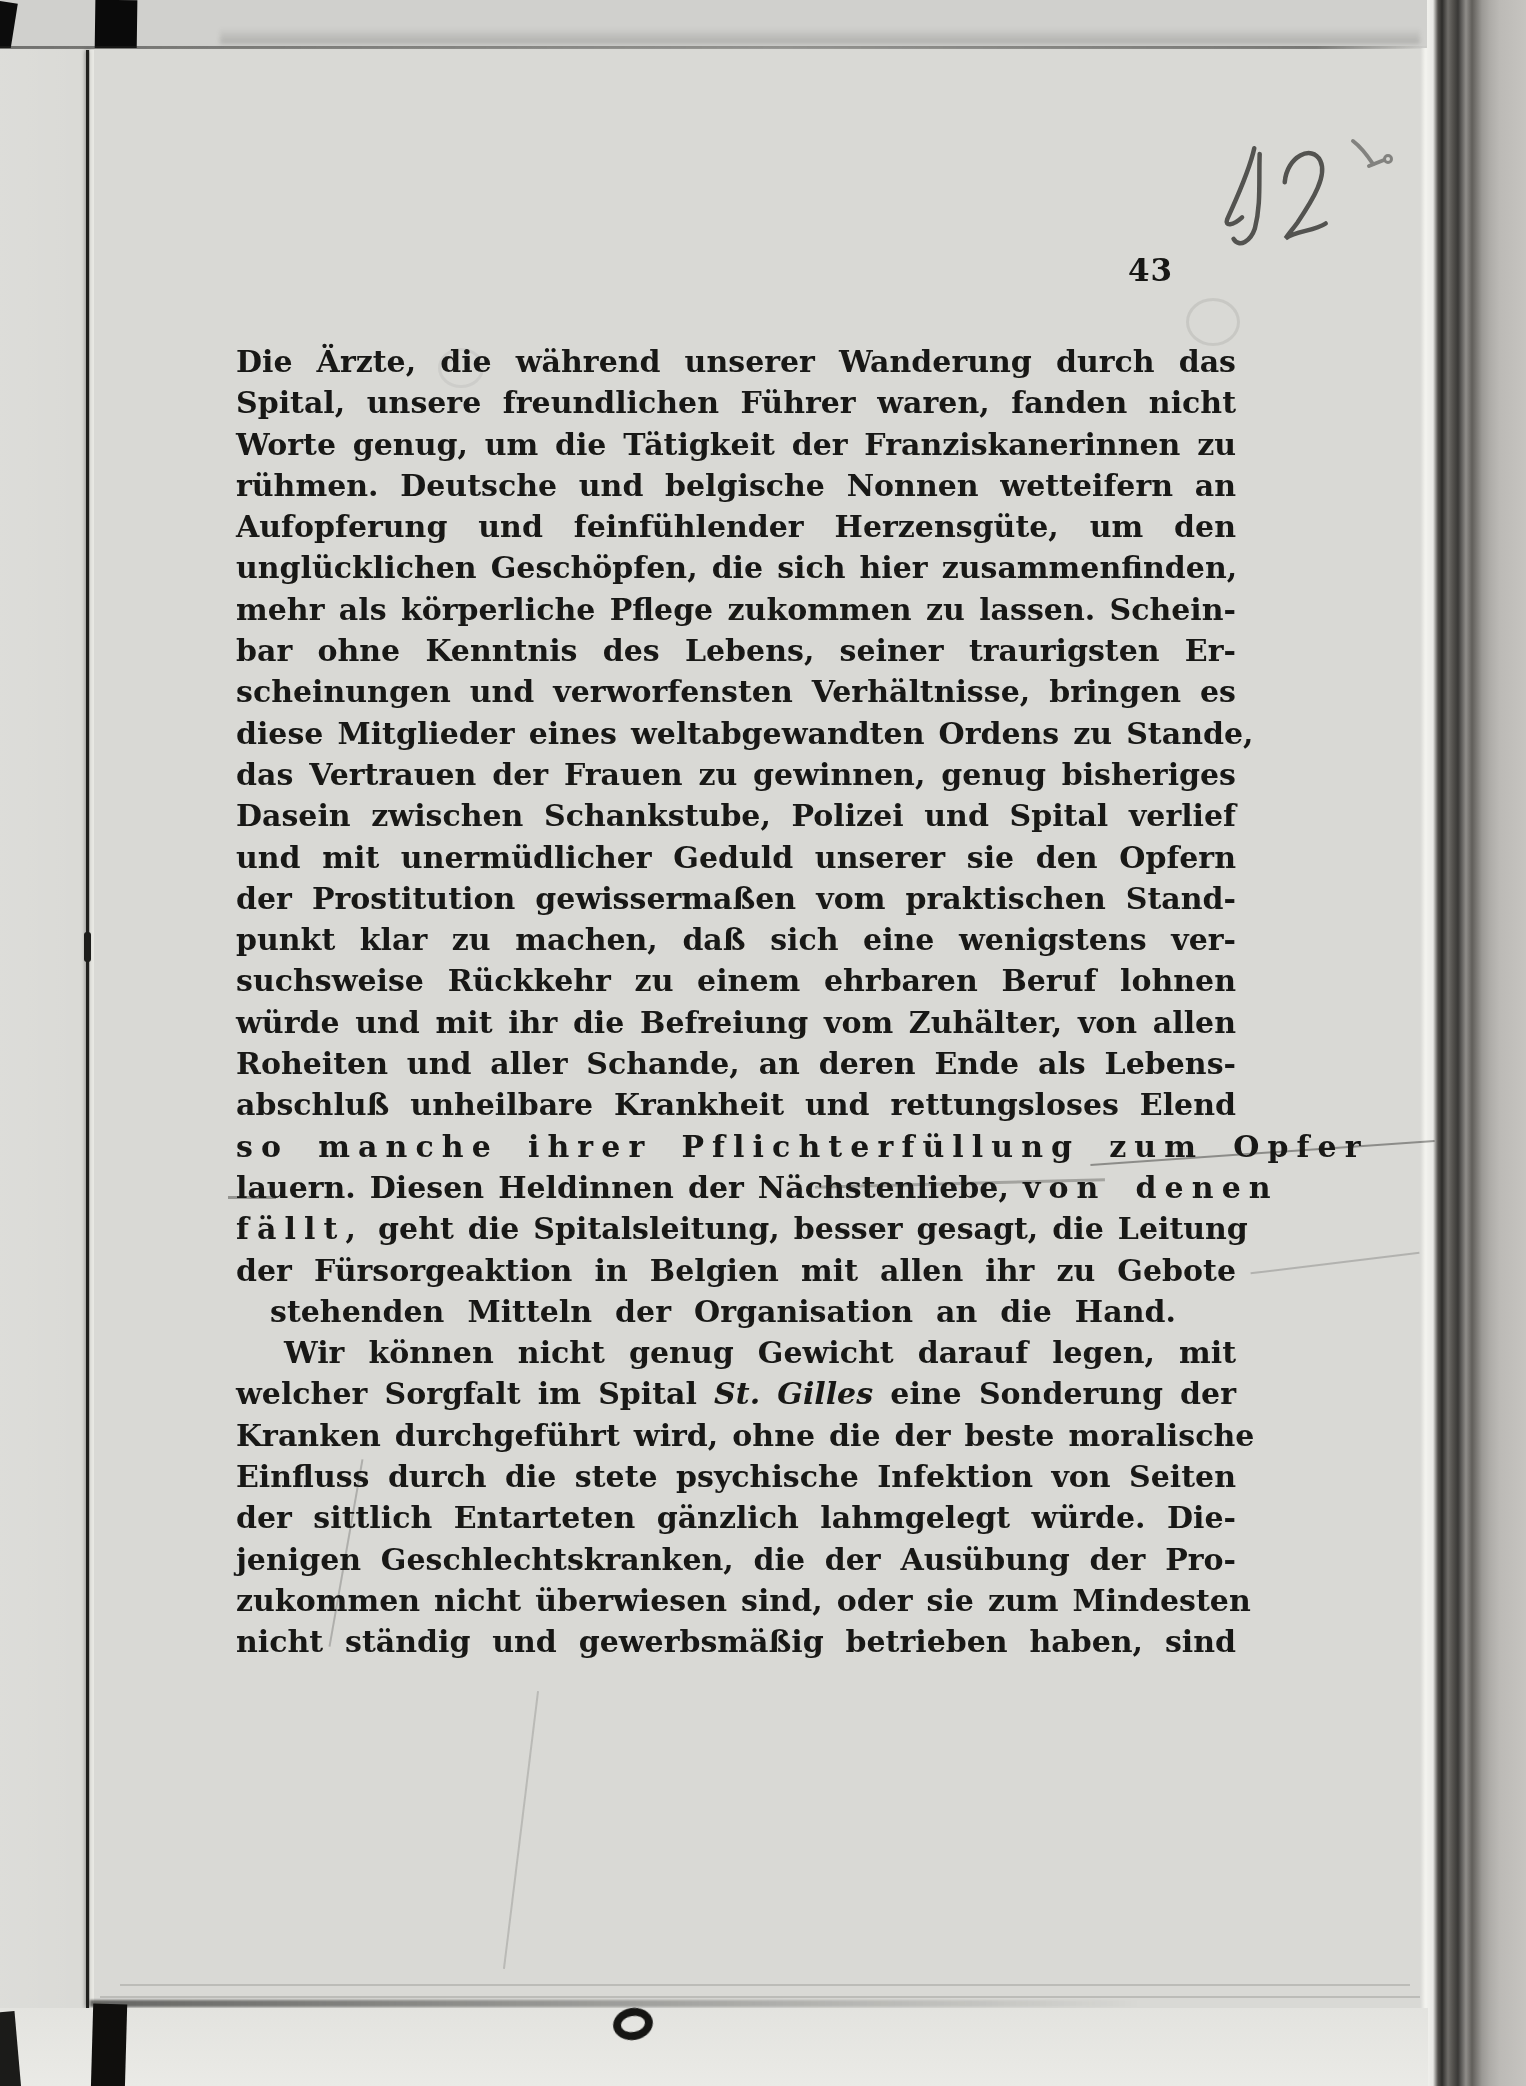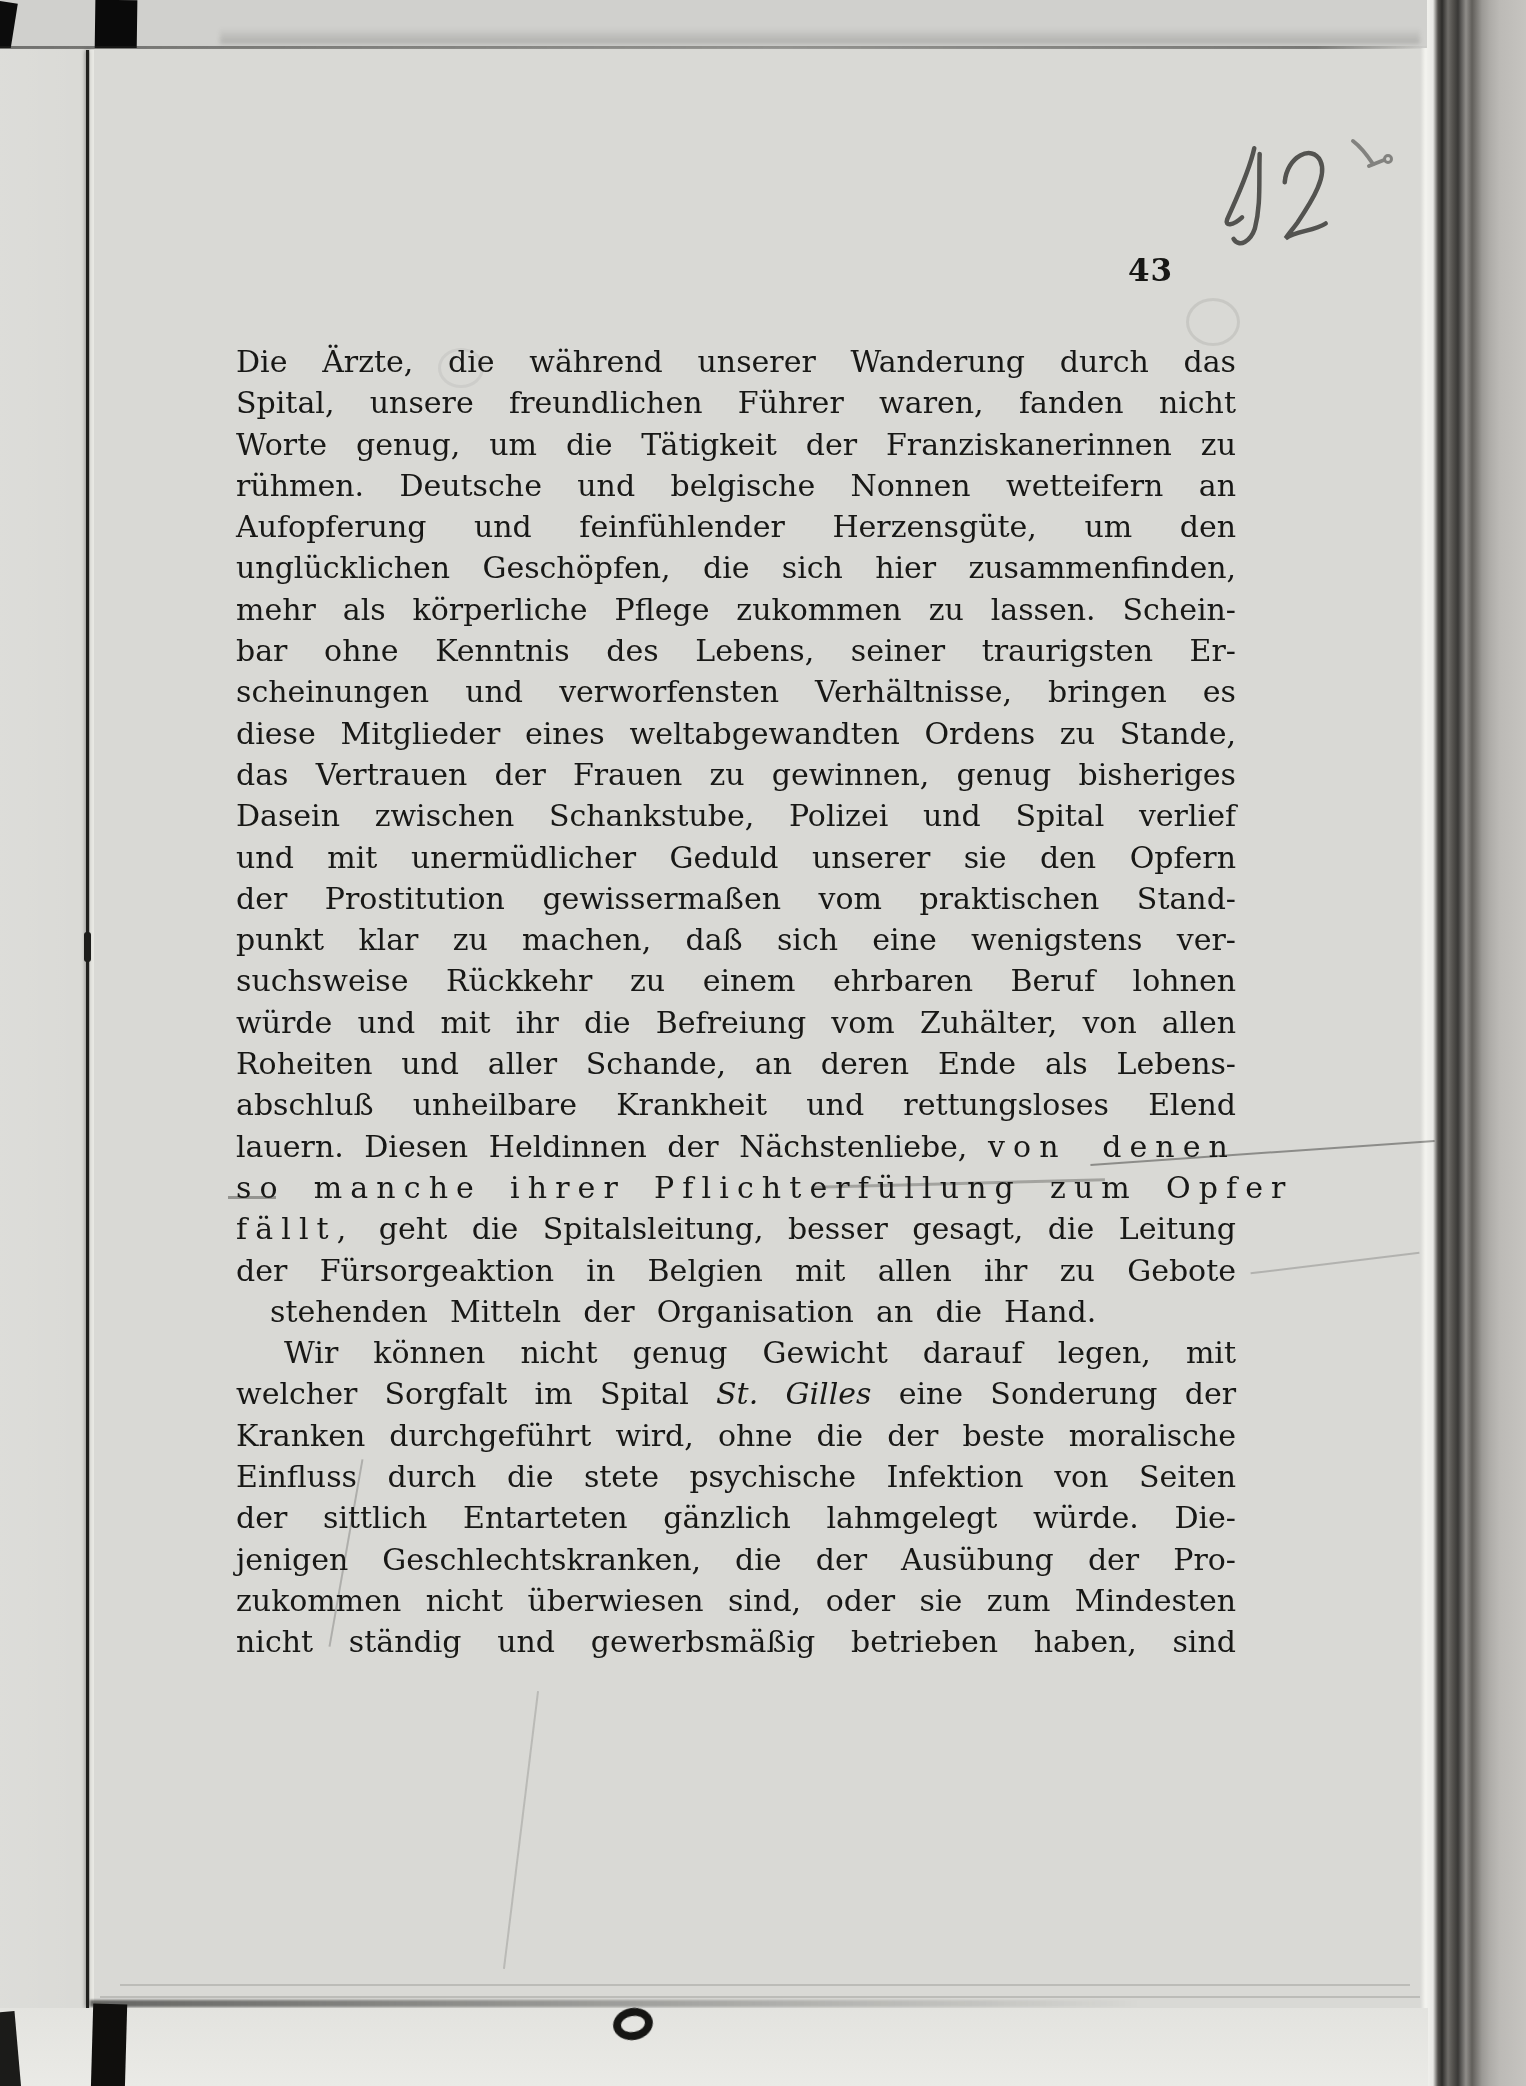--- a/index.html
+++ b/index.html
@@ -76,21 +76,21 @@
   .tick{position:absolute;left:1348px;top:136px;opacity:.6;}
   .tick path{fill:none;stroke:#4a4a47;stroke-width:4;stroke-linecap:round;}
   .page-number{position:absolute;left:1128px;top:252px;width:80px;
     font-weight:700;font-size:31px;color:#171715;letter-spacing:1px;}
   .ring-stain{position:absolute;border-radius:50%;border:3px solid rgba(55,55,50,.10);}
   .stain-a{left:1186px;top:250px;width:48px;height:42px;}
   .stain-b{left:438px;top:300px;width:40px;height:34px;border-color:rgba(55,55,50,.07);}
 
   
   .text-block{position:absolute;left:236px;top:341px;width:1000px;color:#181816;}
-  .line{font-size:30px;font-weight:400;line-height:41.3px;height:41.3px;
+  .line{font-size:30px;font-weight:700;line-height:41.3px;height:41.3px;
     text-align:justify;text-align-last:justify;word-spacing:.12em;white-space:nowrap;}
   .line.indent{text-indent:48px;}
   .line.noju{text-align-last:left;word-spacing:.42em;margin-left:34px;}
   .seg-i{font-style:italic;}
   .seg-g{letter-spacing:.27em;word-spacing:.35em;}
 
   
   .scratch{position:absolute;background:rgba(25,25,23,.4);}
   .sc1{left:1090px;top:1152px;width:345px;height:2px;transform:rotate(-4deg);}
   .sc2{left:815px;top:1182px;width:290px;height:3px;transform:rotate(-1.5deg);opacity:.7;}
@@ -158,22 +158,22 @@
       <div class="line"><span class="seg-n">diese Mitglieder eines weltabgewandten Ordens zu Stande,</span></div>
       <div class="line"><span class="seg-n">das Vertrauen der Frauen zu gewinnen, genug bisheriges</span></div>
       <div class="line"><span class="seg-n">Dasein zwischen Schankstube, Polizei und Spital verlief</span></div>
       <div class="line"><span class="seg-n">und mit unermüdlicher Geduld unserer sie den Opfern</span></div>
       <div class="line"><span class="seg-n">der Prostitution gewissermaßen vom praktischen Stand-</span></div>
       <div class="line"><span class="seg-n">punkt klar zu machen, daß sich eine wenigstens ver-</span></div>
       <div class="line"><span class="seg-n">suchsweise Rückkehr zu einem ehrbaren Beruf lohnen</span></div>
       <div class="line"><span class="seg-n">würde und mit ihr die Befreiung vom Zuhälter, von allen</span></div>
       <div class="line"><span class="seg-n">Roheiten und aller Schande, an deren Ende als Lebens-</span></div>
       <div class="line"><span class="seg-n">abschluß unheilbare Krankheit und rettungsloses Elend</span></div>
+      <div class="line"><span class="seg-g">so manche ihrer Pflichterfüllung zum Opfer</span></div>
       <div class="line"><span class="seg-n">lauern. Diesen Heldinnen der Nächstenliebe, </span><span class="seg-g">von denen</span></div>
-      <div class="line"><span class="seg-g">so manche ihrer Pflichterfüllung zum Opfer</span></div>
       <div class="line"><span class="seg-g">fällt,</span><span class="seg-n"> geht die Spitalsleitung, besser gesagt, die Leitung</span></div>
       <div class="line"><span class="seg-n">der Fürsorgeaktion in Belgien mit allen ihr zu Gebote</span></div>
       <div class="line noju"><span class="seg-n">stehenden Mitteln der Organisation an die Hand.</span></div>
       <div class="line indent"><span class="seg-n">Wir können nicht genug Gewicht darauf legen, mit</span></div>
       <div class="line"><span class="seg-n">welcher Sorgfalt im Spital </span><span class="seg-i">St. Gilles</span><span class="seg-n"> eine Sonderung der</span></div>
       <div class="line"><span class="seg-n">Kranken durchgeführt wird, ohne die der beste moralische</span></div>
       <div class="line"><span class="seg-n">Einfluss durch die stete psychische Infektion von Seiten</span></div>
       <div class="line"><span class="seg-n">der sittlich Entarteten gänzlich lahmgelegt würde. Die-</span></div>
       <div class="line"><span class="seg-n">jenigen Geschlechtskranken, die der Ausübung der Pro-</span></div>
       <div class="line"><span class="seg-n">zukommen nicht überwiesen sind, oder sie zum Mindesten</span></div>

